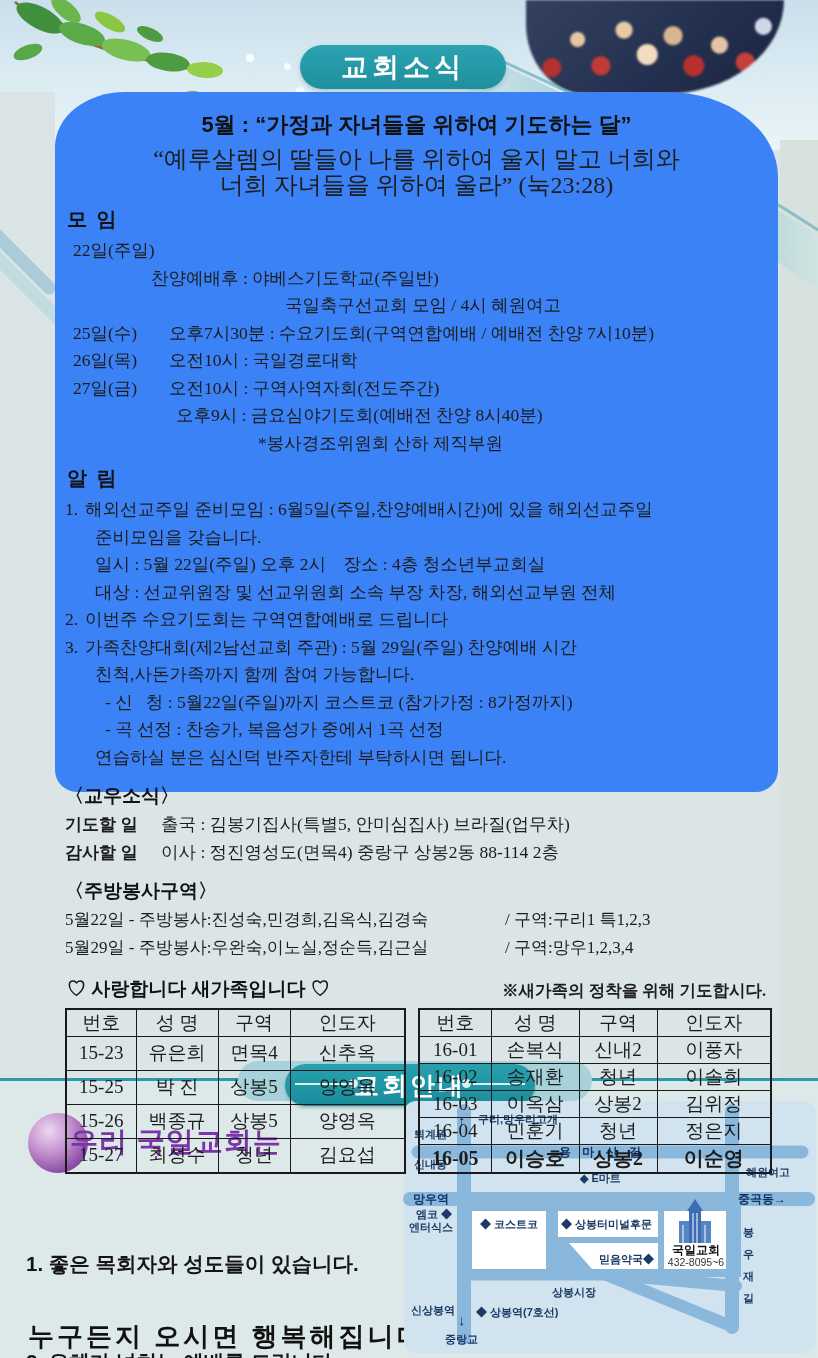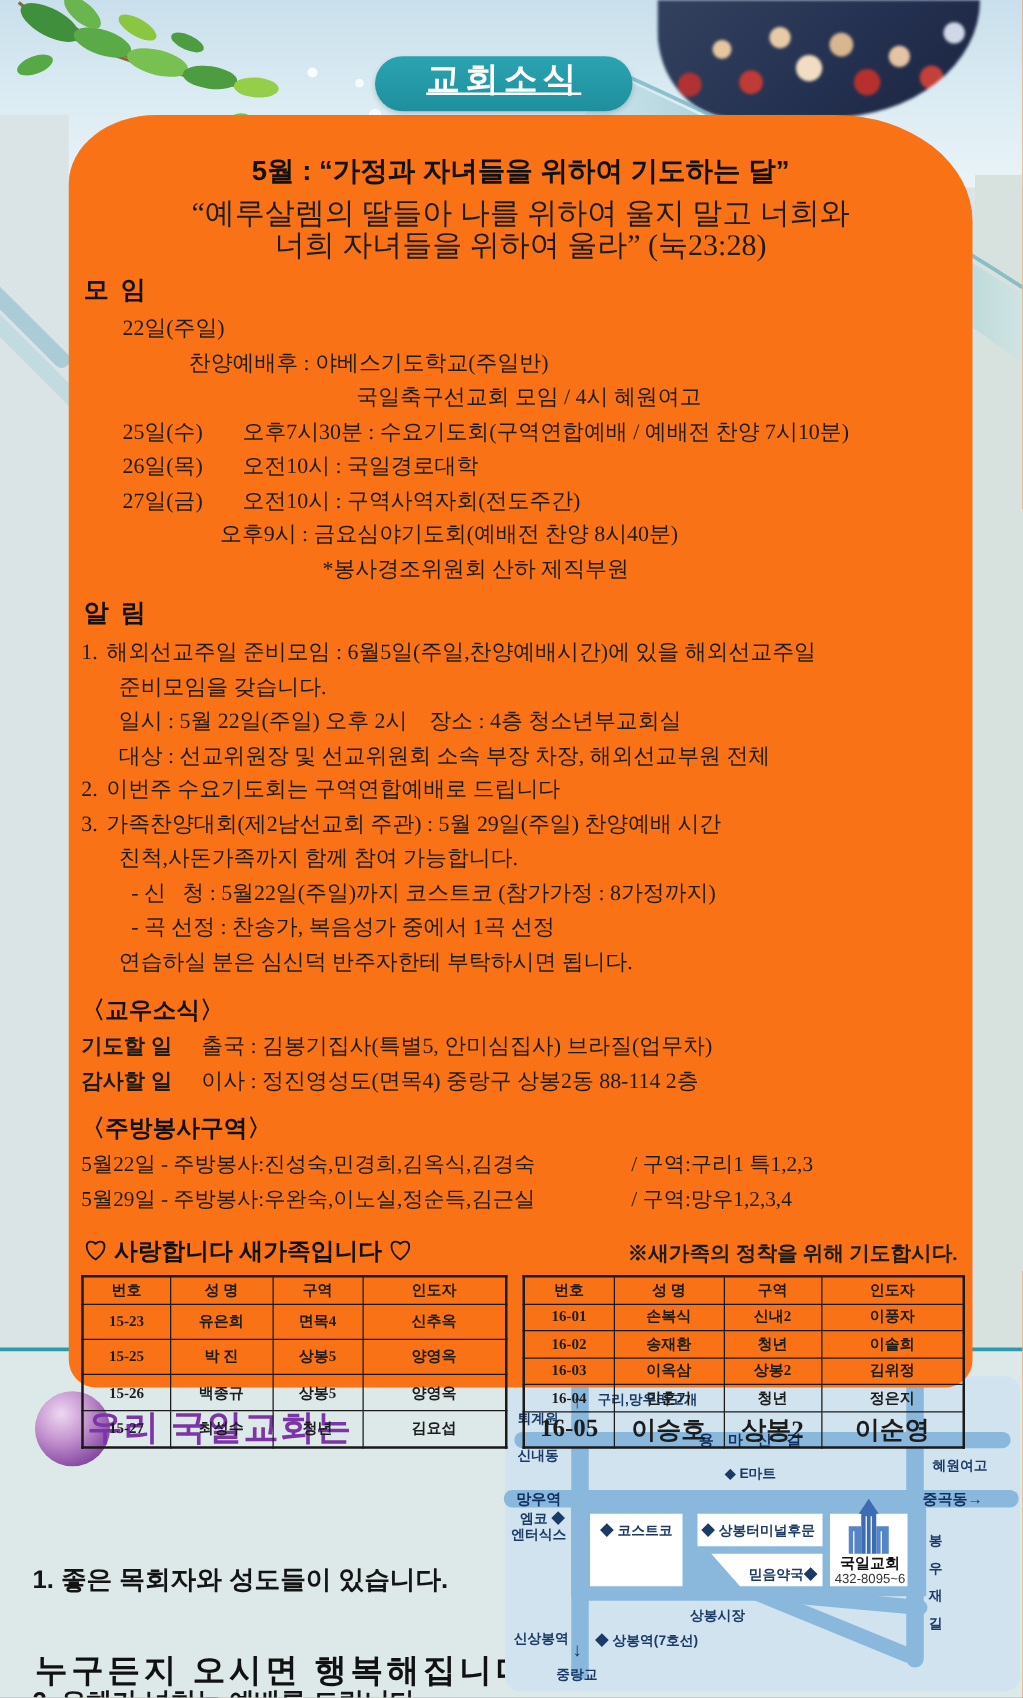--- a/index.html
+++ b/index.html
@@ -19,61 +19,61 @@
       radial-gradient(circle at 47% 58%, #f2ddc2 0 10px, transparent 11px),
       radial-gradient(circle at 57% 38%, #d8b690 0 9px, transparent 10px),
       radial-gradient(circle at 65% 70%, #b8302e 0 10px, transparent 11px),
       radial-gradient(circle at 75% 48%, #e4c4a2 0 8px, transparent 9px),
       radial-gradient(circle at 85% 66%, #c4403a 0 9px, transparent 10px),
       radial-gradient(circle at 92% 28%, #d0d8e8 0 8px, transparent 9px),
       linear-gradient(135deg,#33415f,#232f4e 60%,#1b2440);}
   .swoosh{position:absolute;left:400px;top:28px;z-index:2;}
   .badge-news{position:absolute;left:300px;top:45px;width:206px;height:44px;z-index:4;
     background:linear-gradient(180deg,#2ba3b1,#1f8f9d);border-radius:23px;
-    display:flex;align-items:flex-start;justify-content:center;
+    display:flex;align-items:center;justify-content:center;
     color:#fff;font:bold 27px "Liberation Sans",sans-serif;letter-spacing:4px;
-    box-shadow:0 2px 4px rgba(20,80,90,.25);text-decoration:underline;}
+    box-shadow:0 2px 4px rgba(20,80,90,.25);}
   .news-dot{position:absolute;left:284px;top:63px;width:7px;height:7px;border-radius:50%;
     background:#f4fbfc;z-index:4;}
   
   .band-left{position:absolute;left:0;top:92px;width:55px;height:986px;background:#dae4e7;}
   .stripe{position:absolute;height:13px;border-radius:7px;transform:rotate(45deg);}
   .stripe.s1{left:-28px;top:160px;width:96px;background:#a9ccd6;}
   .stripe.s2{left:-34px;top:186px;width:116px;background:#c2dbe1;}
   .band-right{position:absolute;left:780px;top:140px;width:38px;height:938px;background:#d7e1dd;}
   
-  .card{position:absolute;left:55px;top:92px;width:723px;height:1018px;z-index:3;
-    background:#f97316;border-radius:70px 110px 22px 22px / 55px 85px 22px 22px;
-    padding:20px 10px 0 10px;box-sizing:border-box;}
+  .card{position:absolute;left:55px;top:92px;width:723px;height:700px;z-index:3;
+    background:#3b82f6;border-radius:70px 110px 22px 22px / 55px 85px 22px 22px;
+    padding:8px 10px 0 10px;box-sizing:border-box;}
   .title{text-align:center;font:bold 22px "Liberation Sans",sans-serif;color:#111;
     margin:10px 0 6px 0;}
   .verse{text-align:center;font-size:24px;line-height:26px;white-space:pre;}
   .sec-head{font:bold 20px "Liberation Sans",sans-serif;color:#111;
     letter-spacing:2px;margin:8px 0 4px 2px;}
   .line{font-size:17.5px;line-height:27.5px;white-space:pre;}
-  .mrow{display:flex;padding-left:8px;margin-left:25px;}
+  .mrow{display:flex;padding-left:8px;}
   .mday{display:inline-block;width:88px;flex:none;}
   .mday.w96{width:96px;}
   .ind1{padding-left:86px;}  .ind2{padding-left:220px;}
   .ind3{padding-left:111px;} .ind4{padding-left:193px;}
   .n-num{display:inline-block;width:20px;flex:none;}
   .nrow{display:flex;}  .nind2{padding-left:30px;}
   b.k{font-weight:normal;}
   .angle-head{font:bold 19px "Liberation Sans",sans-serif;color:#111;margin:12px 0 2px 0;}
   .mnrow{display:flex;font-size:17.5px;line-height:27.5px;white-space:pre;}
   .mnlabel{font-weight:bold;width:96px;flex:none;font-family:"Liberation Sans",sans-serif;font-size:17px;}
   .krow{display:flex;font-size:17px;line-height:28px;white-space:pre;}
   .kleft{width:440px;flex:none;}
   .nf-head{display:flex;justify-content:space-between;align-items:flex-end;margin:14px 2px 6px 2px;}
   .nf-title{font:bold 19px "Liberation Sans",sans-serif;color:#111;}
   .nf-note{font-size:16.5px;font-weight:bold;}
   .tables{display:flex;gap:12px;margin-top:2px;}
   table{border-collapse:collapse;table-layout:fixed;}
-  th,td{border:1px solid #1a1a1a;text-align:center;font-size:12px;height:20.5px;
-    padding:0;font-weight:bold;white-space:pre;overflow:hidden;}
+  th,td{border:1px solid #1a1a1a;text-align:center;font-size:19px;height:20.5px;
+    padding:0;font-weight:normal;white-space:pre;overflow:hidden;}
   table{border:2px solid #1a1a1a;}
   .tbl-left{width:339px;} .tbl-right{width:352px;}
   .tbl-left col:nth-child(1){width:70px;} .tbl-left col:nth-child(2){width:82px;}
   .tbl-left col:nth-child(3){width:72px;} .tbl-left col:nth-child(4){width:115px;}
   .tbl-right col:nth-child(1){width:72px;} .tbl-right col:nth-child(2){width:88px;}
   .tbl-right col:nth-child(3){width:78px;} .tbl-right col:nth-child(4){width:114px;}
   .tbl-right tbody tr:last-child td{font-weight:bold;font-size:20px;}
   
   .bottom{position:absolute;left:0;top:1078px;width:818px;height:280px;
     background:#dde9e9;border-top:3px solid #2d9aa8;z-index:2;}

